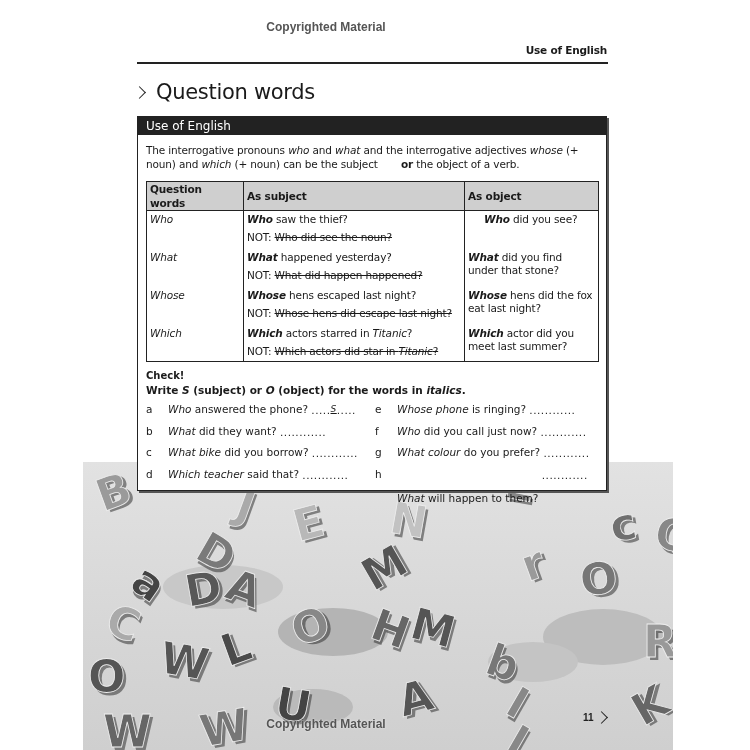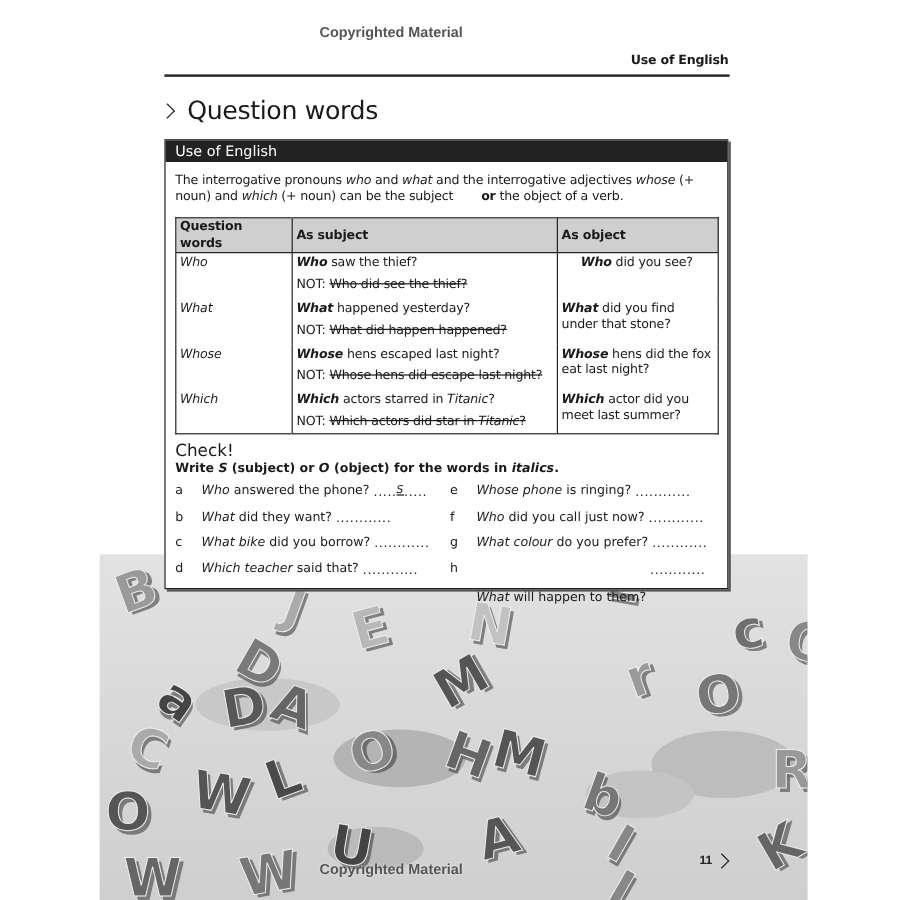--- a/index.html
+++ b/index.html
@@ -72,21 +72,21 @@
   table.qw tr.r td { height: 36px; }
   table.qw tr.r:last-child td { height: 34px; }
   .line { display: block; height: 18px; }
   .line.not { height: 16px; }
   .strike { text-decoration: line-through; }
   .ital { font-style: italic; }
   .bi { font-weight: bold; font-style: italic; }
   .check {
     position: absolute; left: 8px; top: 252px; width: 450px; font-size: 10.5px;
   }
-  .check .title { font-weight: normal; font-size: 14px; line-height: 14px; }
+  .check .title { font-weight: bold; font-size: 10px; line-height: 14px; }
   .check .instr { font-weight: bold; font-size: 10.5px; line-height: 14px; margin-bottom: 5px; }
   .ex-grid { display: grid; grid-template-columns: 229px 220px; row-gap: 6px; }
   .ex { display: flex; line-height: 14.5px; }
   .ex .letter { width: 22px; }
   .ex .answer { letter-spacing: 0.5px; }
   .ex .answer .filled { font-style: italic; text-decoration: underline; font-size: 9px; vertical-align: 2px; }
   .page-num {
     position: absolute; left: 583px; top: 712px; font-size: 10px; font-family: "Liberation Sans", sans-serif;
     font-weight: bold; z-index: 3; color: #222;
   }
@@ -247,21 +247,21 @@
         <th>Question words</th>
         <th>As subject</th>
         <th style="border-right:none">As object</th>
       </tr>
     </thead>
     <tbody id="qw-body">
         <tr class="r">
           <td class="c1">Who</td>
           <td class="c2">
             <span class="line"><span class="bi">Who</span><span> saw the thief?</span></span>
-            <span class="line not"><span style="white-space: pre;">NOT: </span><span class="strike"><span>Who did see the thief?</span></span></span>
+            <span class="line not"><span style="white-space: pre;">NOT: </span><span class="strike"><span>Who did see the noun?</span></span></span>
           </td>
           <td style="border-right: none; padding-left: 19px;"><span class="bi">Who</span><span> did you see?</span></td>
         </tr>
         <tr class="r">
           <td class="c1">What</td>
           <td class="c2">
             <span class="line"><span class="bi">What</span><span> happened yesterday?</span></span>
             <span class="line not"><span style="white-space: pre;">NOT: </span><span class="strike"><span>What did happen happened?</span></span></span>
           </td>
           <td style="border-right: none;"><span class="bi">What</span><span> did you find under that stone?</span></td>

